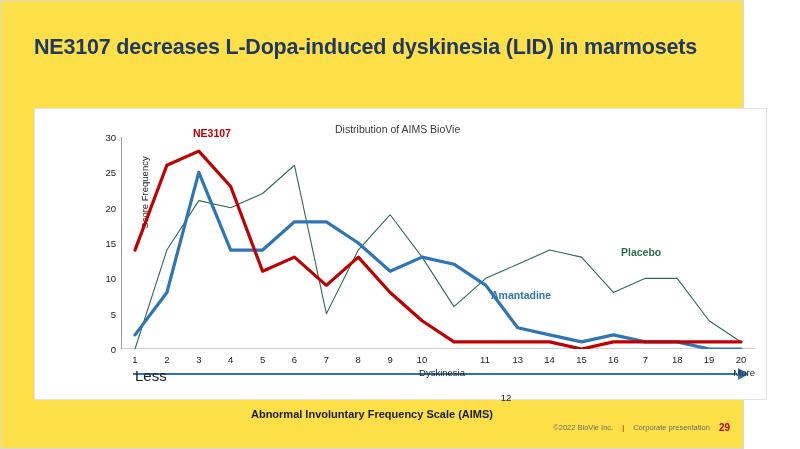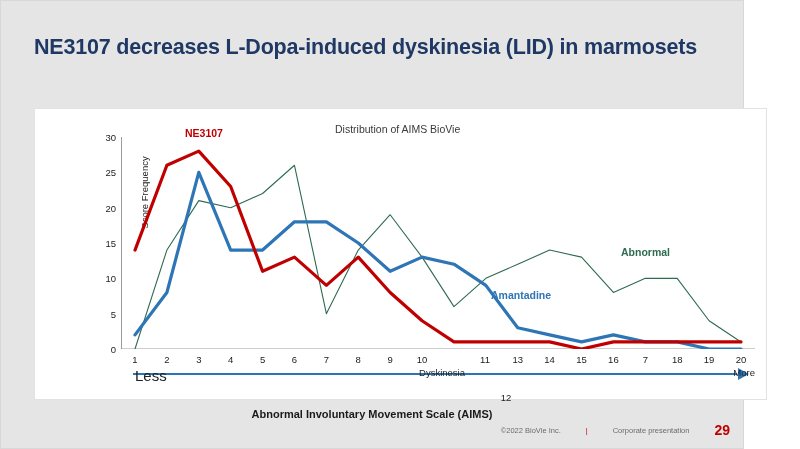--- a/index.html
+++ b/index.html
@@ -10,21 +10,21 @@
     width: 800px;
     height: 449px;
     background: #ffffff;
     font-family: "Liberation Sans", sans-serif;
     overflow: hidden;
   }
   #slide {
     position: relative;
     width: 744px;
     height: 449px;
-    background: #e5e5e5;
+    background: #fde047;
     box-sizing: border-box;
     text-decoration: underline;
   }
   #slide-border {
     position: absolute;
     left: 0; top: 0; right: 0; bottom: 0;
     border: 1px solid #d8d8d8;
     box-sizing: border-box;
     pointer-events: none;
   }
@@ -91,21 +91,21 @@
     color: #222;
     transform: translateX(-50%);
     white-space: nowrap;
   }
   .series-label {
     position: absolute;
     font-size: 10.5px;
     font-weight: bold;
     white-space: nowrap;
   }
-  #label-ne3107 { color: #C00000; left: 64px; top: -10px; }
+  #label-ne3107 { color: #C00000; left: 72px; top: -10px; }
   #label-placebo { color: #2E6B4F; left: 500px; top: 109px; }
   #label-amantadine { color: #2E75B6; left: 370px; top: 152px; }
   #axis-strip {
     position: absolute;
     left: 86px;
     top: 258px;
     width: 634px;
     height: 18px;
   }
   #axis-line {
@@ -169,29 +169,29 @@
     color: #C00000;
     letter-spacing: -0.4px;
     line-height: 22px;
   }
   #footer-right {
     position: absolute;
     right: 14px;
     top: 422px;
     display: flex;
     align-items: center;
-    gap: 25px;
+    gap: 9px;
     font-size: 7.5px;
     color: #6b6b6b;
   }
   #footer-sep { color: #C00000; }
   #page-number {
     color: #C00000;
     font-weight: bold;
-    font-size: 14px;
+    font-size: 10px;
   }
 </style>
 </head>
 <body>
 
 <div id="slide">
   <div id="slide-border"></div>
 
   <div id="title">NE3107 decreases L-Dopa-induced dyskinesia (LID) in marmosets</div>
 
@@ -258,34 +258,34 @@
           <line x1="492.42105263157896" x2="492.42105263157896" y1="212" y2="216" stroke="#9a9a9a" stroke-width="1"></line>
           <line x1="524.3157894736842" x2="524.3157894736842" y1="212" y2="216" stroke="#9a9a9a" stroke-width="1"></line>
           <line x1="556.2105263157895" x2="556.2105263157895" y1="212" y2="216" stroke="#9a9a9a" stroke-width="1"></line>
           <line x1="588.1052631578947" x2="588.1052631578947" y1="212" y2="216" stroke="#9a9a9a" stroke-width="1"></line>
           <line x1="620" x2="620" y1="212" y2="216" stroke="#9a9a9a" stroke-width="1"></line>
           <path d="M 14.00 212.00 L 45.89 113.07 L 77.79 63.60 L 109.68 70.67 L 141.58 56.53 L 173.47 28.27 L 205.37 176.67 L 237.26 113.07 L 269.16 77.73 L 301.05 120.13 L 332.95 169.60 L 364.84 141.33 L 396.74 127.20 L 428.63 113.07 L 460.53 120.13 L 492.42 155.47 L 524.32 141.33 L 556.21 141.33 L 588.11 183.73 L 620.00 204.93" fill="none" stroke="#2E6B4F" stroke-width="1.1" stroke-linejoin="round" stroke-linecap="round"></path>
           <path d="M 14.00 197.87 L 45.89 155.47 L 77.79 35.33 L 109.68 113.07 L 141.58 113.07 L 173.47 84.80 L 205.37 84.80 L 237.26 106.00 L 269.16 134.27 L 301.05 120.13 L 332.95 127.20 L 364.84 148.40 L 396.74 190.80 L 428.63 197.87 L 460.53 204.93 L 492.42 197.87 L 524.32 204.93 L 556.21 204.93 L 588.11 212.00 L 620.00 212.00" fill="none" stroke="#2E75B6" stroke-width="3.2" stroke-linejoin="round" stroke-linecap="round"></path>
           <path d="M 14.00 113.07 L 45.89 28.27 L 77.79 14.13 L 109.68 49.47 L 141.58 134.27 L 173.47 120.13 L 205.37 148.40 L 237.26 120.13 L 269.16 155.47 L 301.05 183.73 L 332.95 204.93 L 364.84 204.93 L 396.74 204.93 L 428.63 204.93 L 460.53 212.00 L 492.42 204.93 L 524.32 204.93 L 556.21 204.93 L 588.11 204.93 L 620.00 204.93" fill="none" stroke="#C00000" stroke-width="3.2" stroke-linejoin="round" stroke-linecap="round"></path>
         </svg>
       <div class="series-label" id="label-ne3107">NE3107</div>
-      <div class="series-label" id="label-placebo">Abnormal</div>
+      <div class="series-label" id="label-placebo">Placebo</div>
       <div class="series-label" id="label-amantadine">Amantadine</div>
     </div>
 
     <div id="axis-strip">
       <div id="axis-line"></div>
       <div id="axis-arrow"></div>
       <div id="axis-less">Less</div>
       <div id="axis-mid">Dyskinesia</div>
       <div id="axis-more">More</div>
     </div>
   </div>
 
-  <div id="footer-caption">Abnormal Involuntary Movement Scale (AIMS)</div>
+  <div id="footer-caption">Abnormal Involuntary Frequency Scale (AIMS)</div>
 
 
   <div id="footer-right">
     <span>©2022 BioVie Inc.</span>
     <span id="footer-sep">|</span>
     <span>Corporate presentation</span>
     <span id="page-number">29</span>
   </div>
 </div>
 

